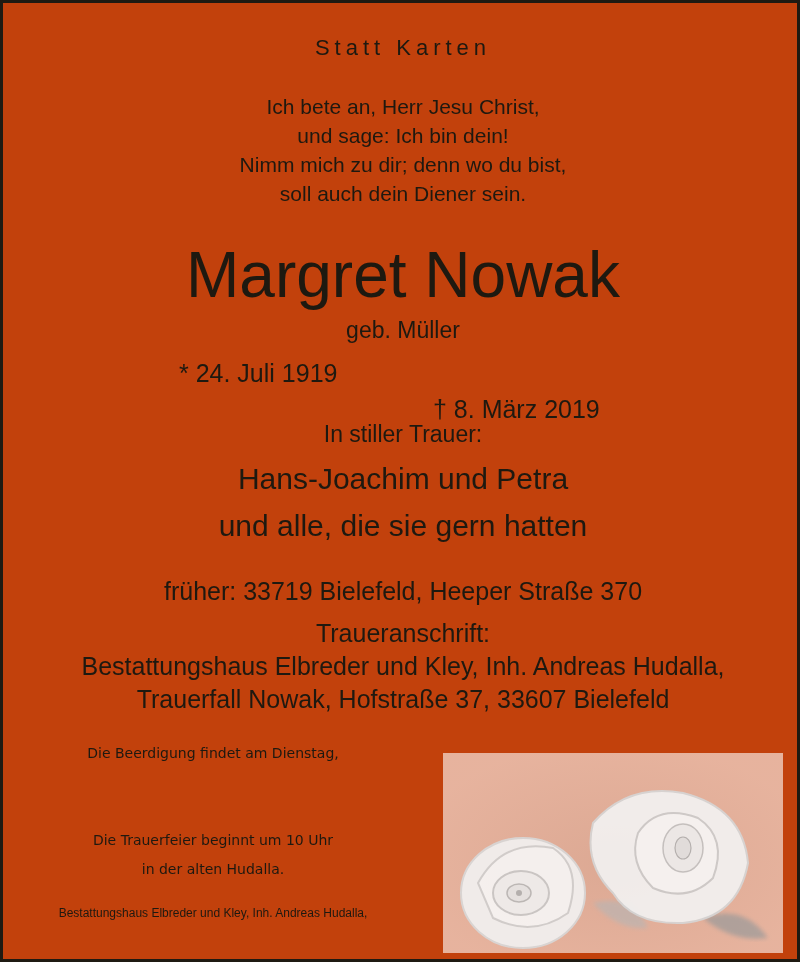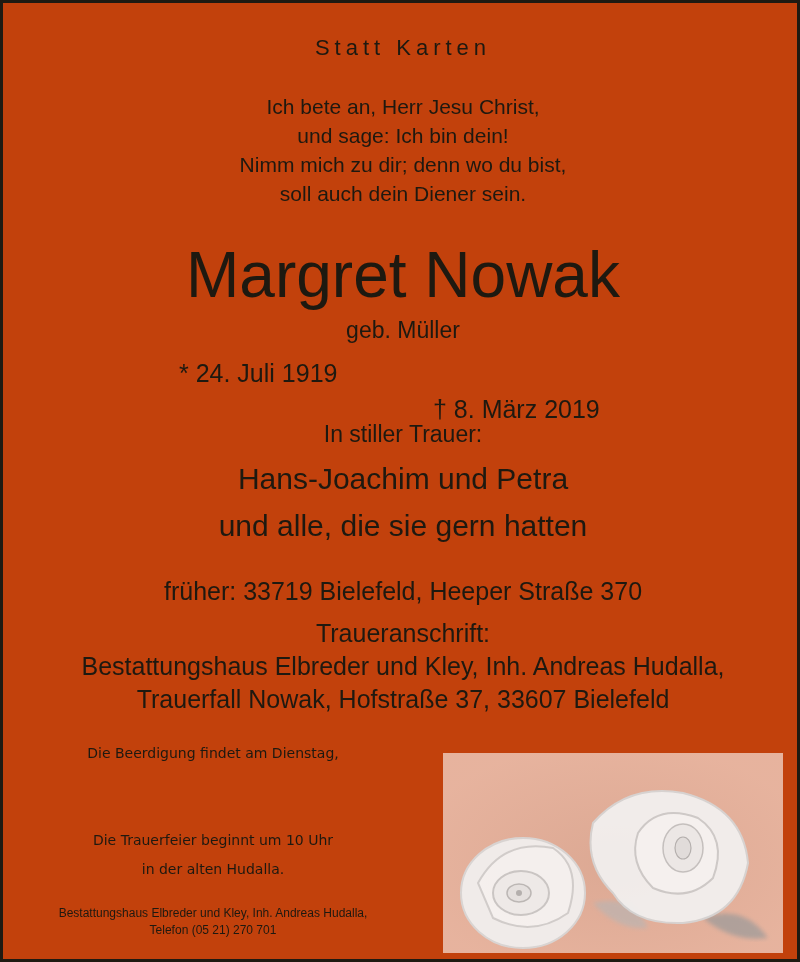--- a/index.html
+++ b/index.html
@@ -123,21 +123,20 @@
   <div class="line addr" style="top:572px">früher: 33719 Bielefeld, Heeper Straße 370</div>
   <div class="line addr" style="top:614px">Traueranschrift:</div>
   <div class="line addr" style="top:647px">Bestattungshaus Elbreder und Kley, Inh. Andreas Hudalla,</div>
   <div class="line addr" style="top:680px">Trauerfall Nowak, Hofstraße 37, 33607 Bielefeld</div>
 
   <div class="funeral" style="top:736px">Die Beerdigung findet am Dienstag,</div>
   <div class="funeral" style="top:823px">Die Trauerfeier beginnt um 10 Uhr</div>
   <div class="funeral" style="top:852px">in der alten Hudalla.</div>
 
   <div class="footer" style="top:902px">Bestattungshaus Elbreder und Kley, Inh. Andreas Hudalla,</div>
-  <div class="footer" style="top:919px">Telefon (05 21) 270 701</div>
 
   <svg class="roses" viewBox="0 0 340 200">
     <defs>
       <radialGradient id="fade" cx="50%" cy="55%" r="60%">
         <stop offset="0%" stop-color="#eeeeee"></stop>
         <stop offset="100%" stop-color="#ffffff"></stop>
       </radialGradient>
       <filter id="soft">
           <feGaussianBlur stdDeviation="2"></feGaussianBlur>
         </filter>

